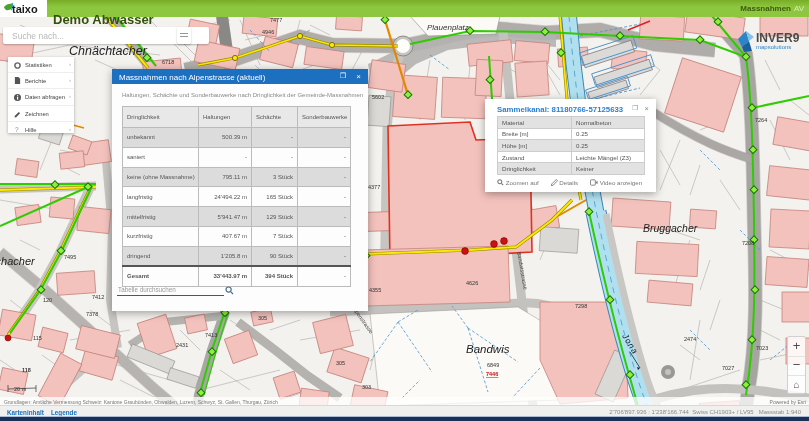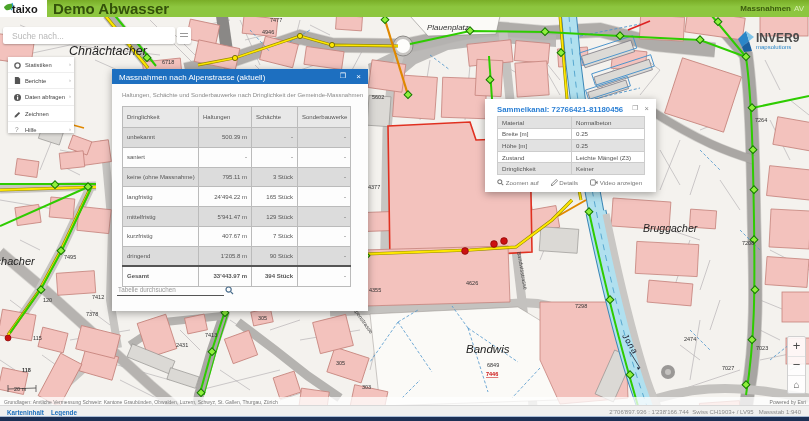--- a/index.html
+++ b/index.html
@@ -347,26 +347,26 @@
 </div>
 
 <div class="abs" style="left:0;top:0;width:809px;height:17px;background:linear-gradient(#79ad27,#8dc63f 40%,#8dc63f);">
   <div class="abs" style="left:0;top:0;width:47px;height:17px;background:#fff;">
     <svg width="47" height="17" viewBox="0 0 47 17">
       <path d="M4,7 C6,4 10,3 13,4 C13,8 10,11 6,10 C5,9 4,8 4,7 Z" fill="#4aa32a"></path>
       <path d="M12,3 C13,5 13,8 11,10" stroke="#2aa0c8" stroke-width="1.2" fill="none"></path>
       <text x="12" y="13" font-size="11" font-weight="bold" fill="#1a1a1a" font-family="Liberation Sans,sans-serif">taixo</text>
     </svg>
   </div>
-  <div class="abs" style="left:53px;top:0;font-size:15px;font-weight:bold;color:#33510a;">Demo Abwasser</div>
+  <div class="abs" style="left:53px;top:12px;font-size:13px;font-weight:bold;color:#33510a;">Demo Abwasser</div>
   <div class="abs" style="right:18px;top:3.5px;font-size:8px;font-weight:bold;color:#3b5b0e;">Massnahmen</div>
   <div class="abs" style="right:5px;top:3.5px;font-size:8px;color:#d9edb4;">AV</div>
 </div>
 
-<div class="abs" style="left:3px;top:27px;width:172px;height:17px;background:#fff;border-radius:2px;box-shadow:0 1px 2px rgba(0,0,0,0.25);">
+<div class="abs" style="left:3px;top:27px;width:172px;height:17px;background:#fff;border-radius:2px;box-shadow:0 1px 2px rgba(0,0,0,0.25);padding-left:34px;">
   <div class="abs" style="left:9px;top:4px;font-size:8.5px;color:#b8b8b8;">Suche nach...</div>
 </div>
 <div class="abs" style="left:177px;top:27px;width:14px;height:17px;background:#fff;border-radius:2px;box-shadow:0 1px 2px rgba(0,0,0,0.25);">
   <div style="margin:6px 3px;border-top:1px solid #999;border-bottom:1px solid #999;height:2px;"></div>
 </div>
 
 <div class="abs" style="left:8px;top:57px;width:66px;height:76px;background:#fff;box-shadow:0 1px 3px rgba(0,0,0,0.3);font-size:5.8px;color:#444;">
   <div style="height:15px;border-bottom:1px solid #eee;position:relative;">
     <svg class="abs" style="left:6px;top:4.5px" width="7" height="7" viewBox="0 0 8 8">
         <circle cx="4" cy="4" r="3" fill="none" stroke="#666" stroke-width="1.7"></circle>
@@ -477,21 +477,21 @@
       </table>
     <div class="abs" style="left:5px;top:200px;width:106px;border-bottom:1px solid #555;font-size:6.3px;color:#999;padding:2px 0 2px 1px;">Tabelle durchsuchen</div>
     <svg class="abs" style="left:113px;top:202px;" width="9" height="9" viewBox="0 0 9 9">
         <circle cx="3.6" cy="3.6" r="2.6" fill="none" stroke="#4a6d8c" stroke-width="1.2"></circle>
         <path d="M5.6,5.6 L8,8" stroke="#4a6d8c" stroke-width="1.2"></path>
       </svg>
   </div>
 </div>
 
 <div class="abs" style="left:485px;top:99px;width:171px;height:93px;background:#fff;box-shadow:0 2px 8px rgba(0,0,0,0.35);font-size:6.2px;">
-  <div class="abs" style="left:12px;top:6px;font-size:7.8px;font-weight:bold;color:#2a7fd4;">Sammelkanal: 72766421-81180456</div>
+  <div class="abs" style="left:12px;top:6px;font-size:7.8px;font-weight:bold;color:#2a7fd4;">Sammelkanal: 81180766-57125633</div>
   <div class="abs" style="right:18px;top:5px;font-size:6.5px;color:#888;">❐</div>
   <div class="abs" style="right:7px;top:4.5px;font-size:7.5px;color:#888;">×</div>
   <table style="position:absolute;left:12px;top:17px;width:147px;border-collapse:collapse;font-size:6.2px;color:#555;table-layout:fixed;">
     <colgroup>
         <col style="width:74px">
         <col style="width:73px">
       </colgroup>
     <tbody>
         <tr style="height:11.6px;background:#e2e2e2;">
           <td style="border:1px solid #ccc;padding:0 4px;">Material</td>

